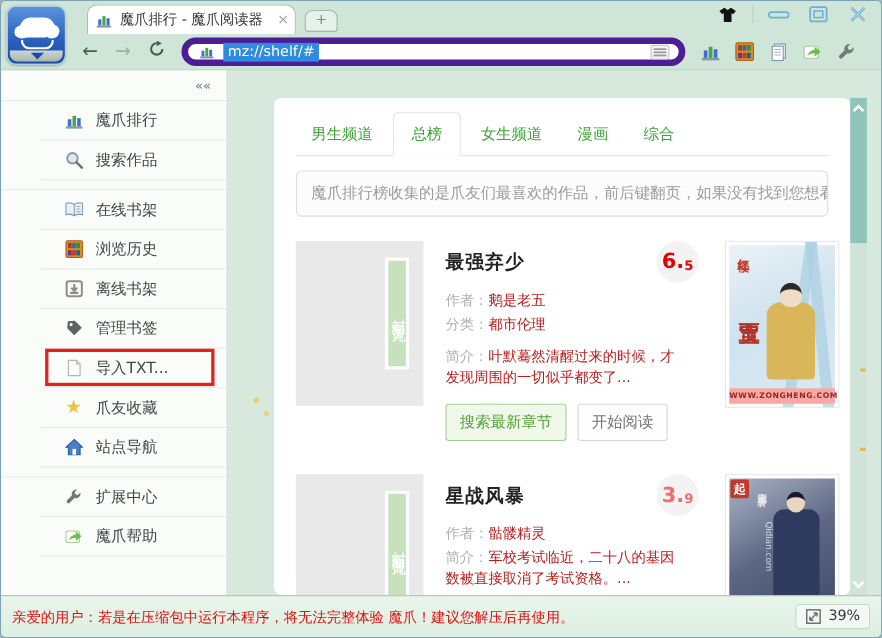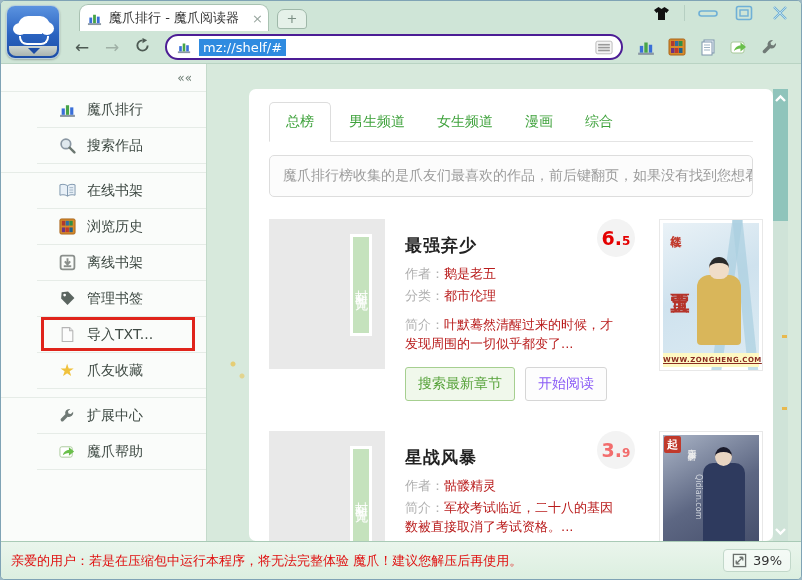--- a/index.html
+++ b/index.html
@@ -39,21 +39,21 @@
   .win-controls { position:absolute; right:8px; top:4px; display:flex; align-items:center; gap:10px; }
   .ctrl-sep { width:1px; height:16px; background:#b6cfc2; }
   .ctrl { width:26px; height:16px; display:flex; align-items:center; justify-content:center; }
 
   
   .toolbar { position:absolute; left:0; top:30px; right:0; height:33px; background:#cfe5d7;
     border-bottom:1px solid #b9d3c3; display:flex; align-items:center; }
   .nav-btn { font-size:17px; color:#4d5a53; width:30px; text-align:center; }
   .nav-btn.disabled { color:#9fb0a6; }
   .nav-group { display:flex; align-items:center; margin-left:66px; }
-  .addr-bar { margin-left:8px; width:458px; height:26px; background:#fff; border:2px solid #4c1d95;
+  .addr-bar { margin-left:8px; width:458px; height:26px; background:#fff; border:6px solid #4c1d95;
     border-radius:13px; display:flex; align-items:center; padding:0 8px; gap:6px; }
   .addr-url { font-size:13px; color:#fff; background:#2f8be0; padding:1px 4px; white-space:nowrap; }
   .addr-spacer { flex:1; }
   .tool-icons { display:flex; align-items:center; gap:13px; margin-left:14px; }
 
   
   .sidebar { position:absolute; left:0; top:63px; width:206px; bottom:38px;
     background:#fafcfa; border-right:1px solid #c4dacb; }
   .collapse-row { height:28px; display:flex; justify-content:flex-end; align-items:center;
     padding-right:14px; color:#6d7d74; font-size:12px; border-bottom:1px solid #e6ece7; }
@@ -81,51 +81,51 @@
   .notice { margin:13px 20px 0 20px; border:1px solid #ddd; border-radius:5px; background:#fcfcfc;
     padding:11px 13px; font-size:14px; color:#9c9c9c; white-space:nowrap; overflow:hidden; }
 
   .book-row { display:flex; padding:22px 10px 0 20px; }
   .ph-cover { width:116px; height:150px; background:#e9e9e9; position:relative; flex:none; }
   .ph-ribbon { position:absolute; right:13px; top:15px; width:22px; height:102px;
     background:#c5e2bd; border:3px solid #fff; display:flex; align-items:center; justify-content:center; }
   .ph-ribbon span { writing-mode:vertical-rl; text-orientation:upright; color:#fff; font-size:13px;
     letter-spacing:3px; }
   .book-info { margin-left:20px; width:232px; flex:none; position:relative; }
-  .title-line { display:flex; align-items:flex-end; }
+  .title-line { display:flex; align-items:center; }
   .book-title { font-size:17px; font-weight:bold; color:#222; letter-spacing:1px; }
   .rating { margin-left:auto; width:38px; height:38px; border-radius:50%; background:#f3f3f3;
     display:flex; align-items:center; justify-content:center; margin-right:2px; }
   .rating .big { font-size:19px; font-weight:bold; }
   .rating .small { font-size:12px; font-weight:bold; margin-top:5px; }
   .r1 .big,.r1 .small { color:#e40000; }
   .r2 .big,.r2 .small { color:#f26d6d; }
   .meta { font-size:13px; margin-top:8px; line-height:1.45; }
   .meta .lbl { color:#b0b0b0; }
   .meta .val { color:#b91c1c; }
   .intro { width:220px; }
   .btn-row { display:flex; gap:10px; margin-top:14px; }
   .btn { font-size:14px; padding:7px 12px; border-radius:3px; white-space:nowrap; }
   .btn-search { background:#f0f8eb; border:1px solid #a6cf90; color:#56a23a; }
-  .btn-read { background:#fdfdfd; border:1px solid #d6d6d6; color:#8b5cf6; }
+  .btn-read { background:#fdfdfd; border:1px solid #d6d6d6; color:#737373; }
 
   .cover-art { margin-left:auto; width:104px; height:152px; background:#fff; position:relative;
     overflow:hidden; flex:none; border:1px solid #e8e8e8; }
   .cover1-bg { position:absolute; inset:3px; background:linear-gradient(155deg,#eaf2f7 0%,#cfe2ee 45%,#dcebf3 100%); }
   .cover1-bamboo { position:absolute; width:10px; height:120%; background:#a9cfe0; opacity:.7; }
   .cover1-figure { position:absolute; left:34px; top:52px; width:44px; height:70px;
     background:#d9b65a; border-radius:12px 12px 4px 4px; }
   .cover1-head { position:absolute; left:46px; top:34px; width:20px; height:22px; background:#f0ddc8;
     border-radius:50% 50% 40% 40%; border-top:6px solid #2a2a2a; }
   .cover1-small { position:absolute; left:7px; top:6px; writing-mode:vertical-rl; text-orientation:upright;
     color:#c23b2e; font-size:11px; font-weight:bold; letter-spacing:1px; }
   .cover1-big { position:absolute; left:8px; top:58px; writing-mode:vertical-rl; text-orientation:upright;
     color:#b5342a; font-size:19px; font-weight:bold; }
-  .cover1-site { position:absolute; left:3px; right:3px; bottom:3px; height:14px; background:#fef9c3;
-    color:#8a2b20; font-size:7px; font-weight:bold; text-align:right; line-height:14px; letter-spacing:.5px;text-decoration:underline; }
+  .cover1-site { position:absolute; left:3px; right:3px; bottom:3px; height:14px; background:#fca5a5;
+    color:#8a2b20; font-size:7px; font-weight:bold; text-align:right; line-height:14px; letter-spacing:.5px; }
   .cover2-bg { position:absolute; inset:3px; background:linear-gradient(150deg,#aab4c6 0%,#5d6783 45%,#3b4360 100%); }
   .cover2-figure { position:absolute; left:40px; top:28px; width:42px; height:110px;
     background:#2e3a5e; border-radius:10px 10px 0 0; }
   .cover2-head { position:absolute; left:52px; top:12px; width:17px; height:19px; background:#e8d5c2;
     border-radius:50%; border-top:5px solid #1a1a2a; }
   .cover2-logo { position:absolute; left:4px; top:4px; width:17px; height:17px; background:#c0392b;
     color:#fff; font-size:11px; font-weight:bold; text-align:center; line-height:17px; border-radius:2px; }
   .cover2-author { position:absolute; left:25px; top:9px; writing-mode:vertical-rl; text-orientation:upright;
     color:#eee; font-size:9px; letter-spacing:1px; }
   .cover2-site { position:absolute; left:34px; top:42px; writing-mode:vertical-rl;
@@ -352,20 +352,29 @@
               <path d="M10 1.5 L10 4.5 L13 4.5" fill="#e8e8e8" stroke="#b5b5b5"></path>
             </svg>
       </span>
       <span>导入TXT...</span>
       <span class="red-box"></span>
     </div>
     <div class="side-item">
       <span class="side-icon star-glyph">★</span>
       <span>爪友收藏</span>
     </div>
+    <div class="side-item">
+      <span class="side-icon">
+        <svg width="17" height="17" viewBox="0 0 16 16">
+              <path d="M8 1.5 L15 8 L13 8 L13 14.5 L3 14.5 L3 8 L1 8 Z" fill="#4a7fc1" stroke="#2f5f9e"></path>
+              <rect x="6.5" y="9.5" width="3" height="5" fill="#fff"></rect>
+            </svg>
+      </span>
+      <span>站点导航</span>
+    </div>
     <div class="side-gap"></div>
     <div class="side-item">
       <span class="side-icon">
         <svg width="17" height="17" viewBox="0 0 18 18">
               <path d="M11 2 a4.5 4.5 0 0 0 -4.3 5.8 L2 12.5 a1.8 1.8 0 0 0 2.5 2.5 L9.2 10.3 A4.5 4.5 0 0 0 15 5 L12.5 7.5 L10 6.8 L9.5 4.5 L12 2.2 A4.5 4.5 0 0 0 11 2 Z" fill="#707a76"></path>
             </svg>
       </span>
       <span>扩展中心</span>
     </div>
     <div class="side-item">
@@ -375,22 +384,22 @@
               <path d="M4 13 C5 9 8 7.5 10.5 7.5 L10.5 4.5 L16 9 L10.5 13.5 L10.5 10.5 C8 10.5 5.5 11.5 4 13 Z" fill="#6abf4b"></path>
             </svg>
       </span>
       <span>魔爪帮助</span>
     </div>
   </div>
 
   <div class="content">
     <div class="panel">
       <div class="tabs-row">
+        <span class="rank-tab">男生频道</span>
         <span class="rank-tab active">总榜</span>
-        <span class="rank-tab">男生频道</span>
         <span class="rank-tab">女生频道</span>
         <span class="rank-tab">漫画</span>
         <span class="rank-tab">综合</span>
       </div>
       <div class="notice">魔爪排行榜收集的是爪友们最喜欢的作品，前后键翻页，如果没有找到您想看的，</div>
 
       <div class="book-row">
         <div class="ph-cover">
           <div class="ph-ribbon">
             <span>封面暂无</span>

